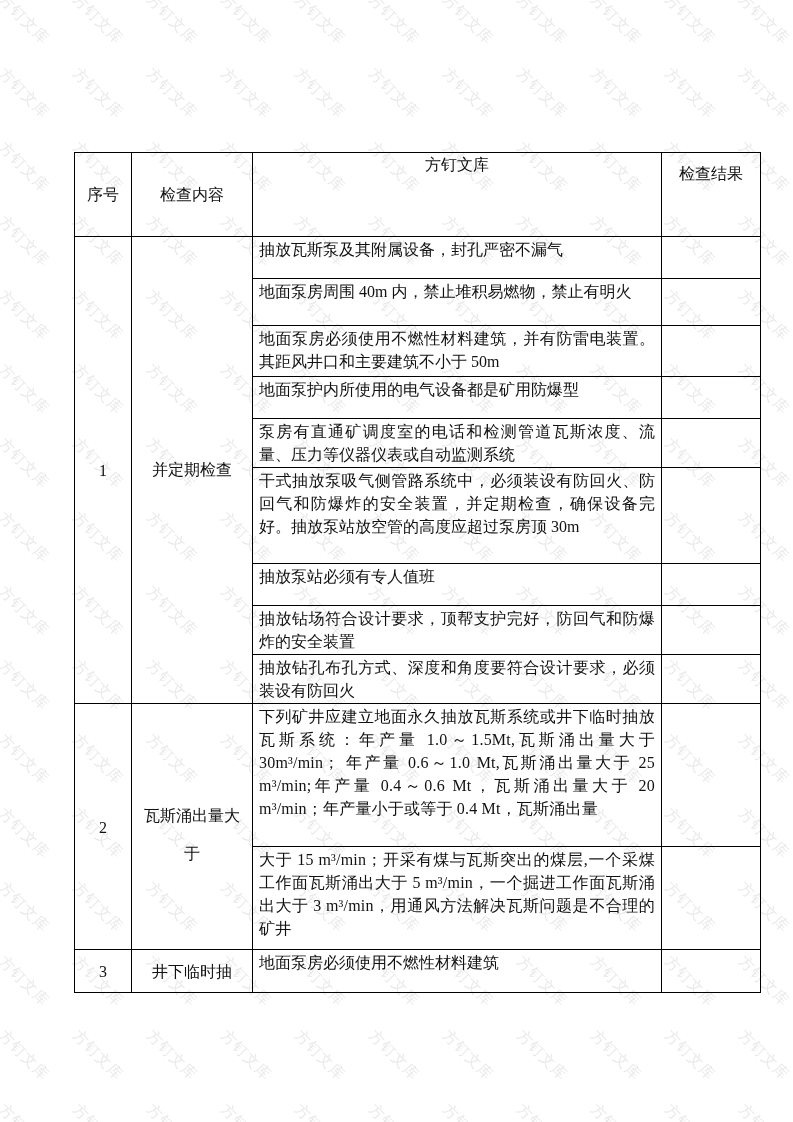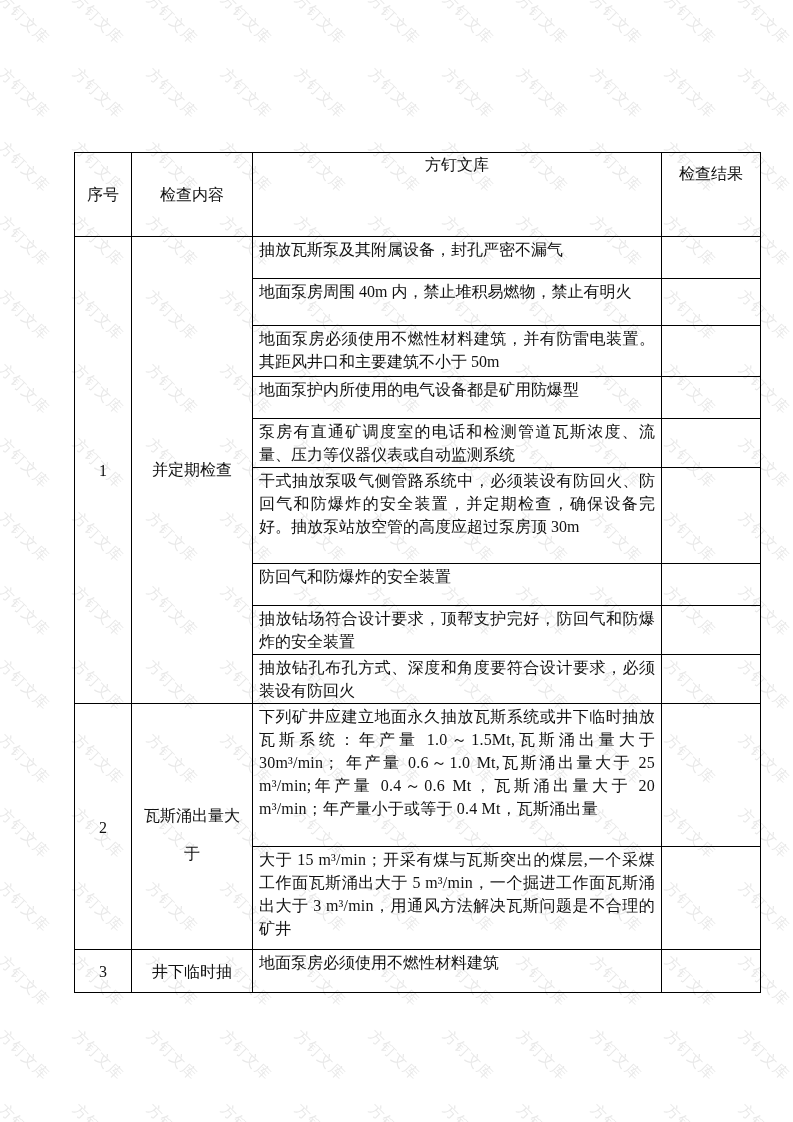--- a/index.html
+++ b/index.html
@@ -257,21 +257,21 @@
       <td class="c-result"></td>
     </tr>
     <tr style="height:96px">
       <td class="c-content">
           <span class="content-text">干式抽放泵吸气侧管路系统中，必须装设有防回火、防回气和防爆炸的安全装置，并定期检查，确保设备完好。抽放泵站放空管的高度应超过泵房顶 30m</span>
         </td>
       <td class="c-result"></td>
     </tr>
     <tr style="height:42px">
       <td class="c-content">
-          <span class="content-text">防回气和防爆炸的安全装置</span>
+          <span class="content-text">抽放泵站必须有专人值班</span>
         </td>
       <td class="c-result"></td>
     </tr>
     <tr style="height:49px">
       <td class="c-content">
           <span class="content-text">抽放钻场符合设计要求，顶帮支护完好，防回气和防爆炸的安全装置</span>
         </td>
       <td class="c-result"></td>
     </tr>
     <tr style="height:49px">

